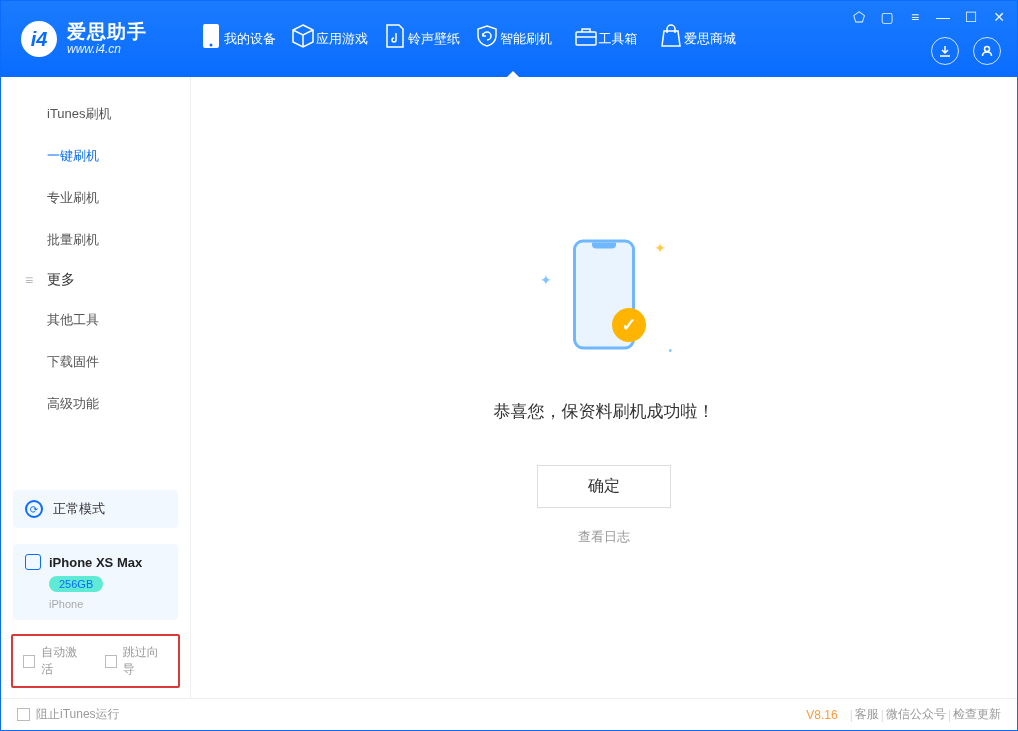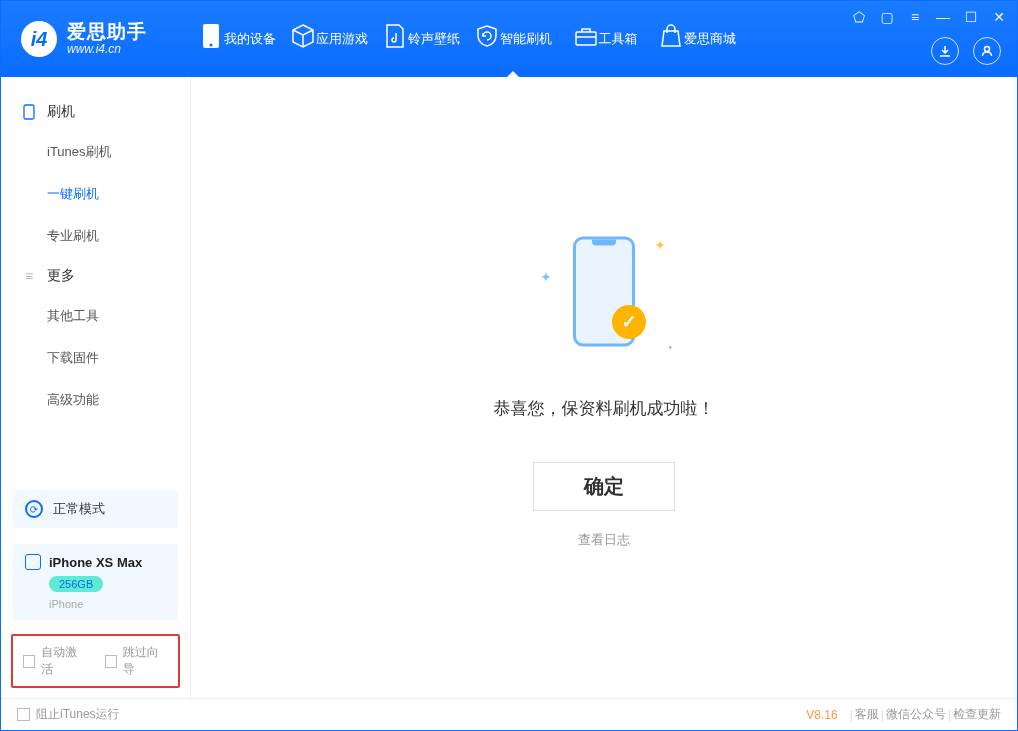--- a/index.html
+++ b/index.html
@@ -39,21 +39,21 @@
 .checkbox-row { border: 2px solid #d93b3b; border-radius: 2px; margin: 6px 10px 10px; padding: 8px 10px; display: flex; gap: 18px; align-items: center; }
 .cb { display: flex; align-items: center; gap: 6px; font-size: 12px; color: #999; cursor: pointer; }
 .cb-box { width: 13px; height: 13px; border: 1px solid #bbb; background: #fff; }
 .main { flex: 1; display: flex; flex-direction: column; align-items: center; justify-content: center; }
 .phone-illus { position: relative; width: 140px; height: 140px; margin-bottom: 30px; }
 .phone { width: 62px; height: 110px; border: 3px solid #6fb8ff; border-radius: 10px; background: #e9f4ff; position: absolute; left: 50%; top: 50%; transform: translate(-50%, -55%); }
 .phone-notch { width: 24px; height: 6px; background: #6fb8ff; border-radius: 0 0 4px 4px; position: absolute; top: 0; left: 50%; transform: translateX(-50%); }
 .check-badge { width: 34px; height: 34px; background: #ffb400; border-radius: 50%; position: absolute; right: 28px; bottom: 28px; display: flex; align-items: center; justify-content: center; color: #fff; font-size: 18px; font-weight: bold; }
 .sparkle { position: absolute; color: #7fc4ff; font-size: 14px; }
 .success-msg { font-size: 17px; color: #333; margin-bottom: 42px; }
-.ok-btn { padding: 10px 50px; border: 1px solid #ddd; background: #fff; font-size: 20px; color: #333; cursor: pointer; margin-bottom: 20px; font-weight: bold; }
+.ok-btn { padding: 10px 50px; border: 1px solid #ddd; background: #fff; font-size: 16px; color: #333; cursor: pointer; margin-bottom: 20px; }
 .log-link { font-size: 13px; color: #999; cursor: pointer; }
 .statusbar { height: 32px; border-top: 1px solid #eee; display: flex; align-items: center; padding: 0 16px; font-size: 12px; color: #999; }
 .status-cb { display: flex; align-items: center; gap: 6px; cursor: pointer; }
 .status-right { margin-left: auto; display: flex; align-items: center; gap: 2px; }
 .status-link { color: #999; cursor: pointer; }
 .status-sep { color: #ddd; }
 .version { color: #ff9a3c; margin-right: 10px; }
 svg { display: block; }
 </style>
 </head>
@@ -146,31 +146,24 @@
           <svg width="14" height="14" viewBox="0 0 14 14">
             <circle cx="7" cy="5" r="2.5" fill="none" stroke="#fff" stroke-width="1.5"></circle>
             <path d="M2.5 12 C2.5 9.5 4.5 8 7 8 C9.5 8 11.5 9.5 11.5 12" fill="none" stroke="#fff" stroke-width="1.5"></path>
           </svg>
         </div>
     </div>
   </div>
 
   <div class="body">
     <div class="sidebar">
-      <div class="side-section-title">
-        <span class="sec-icon">
-            <svg width="12" height="16" viewBox="0 0 12 16">
-              <rect x="1" y="1" width="10" height="14" rx="1.5" fill="none" stroke="#0a6cff" stroke-width="1.3"></rect>
-            </svg>
-          </span>
-        <span>刷机</span>
-      </div>
       <div class="side-item">iTunes刷机</div>
       <div class="side-item active">一键刷机</div>
       <div class="side-item">专业刷机</div>
+      <div class="side-item">批量刷机</div>
 
       <div class="side-section-title">
         <span class="sec-icon" style="color:#bbb">≡</span>
         <span>更多</span>
       </div>
       <div class="side-item">其他工具</div>
       <div class="side-item">下载固件</div>
       <div class="side-item">高级功能</div>
 
       <div class="side-spacer"></div>

